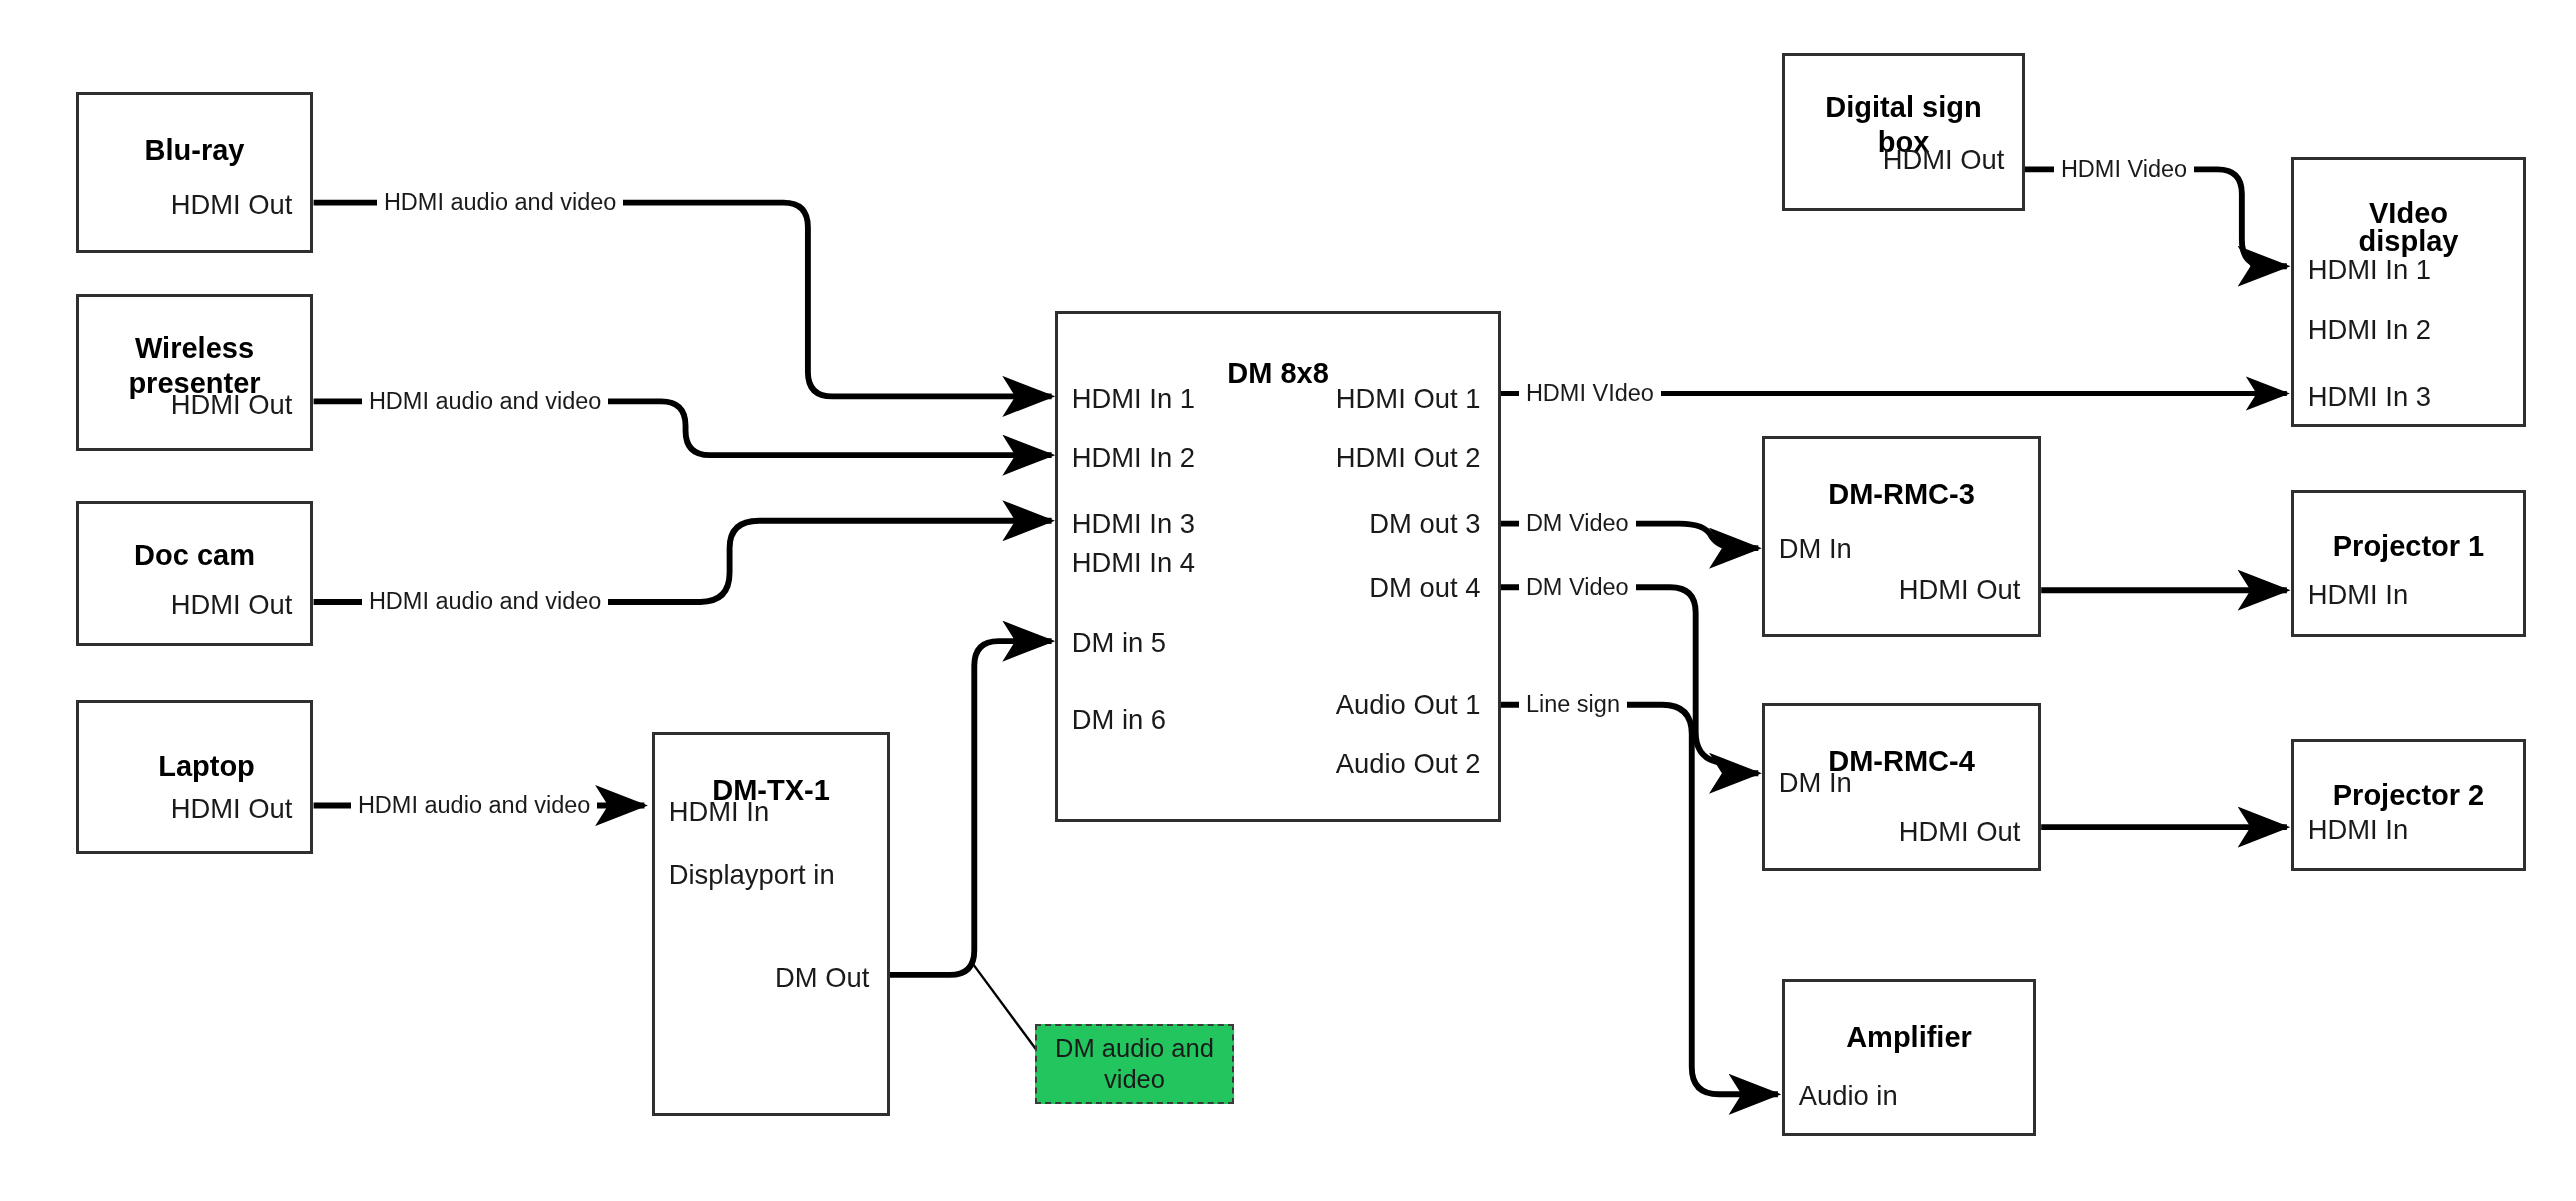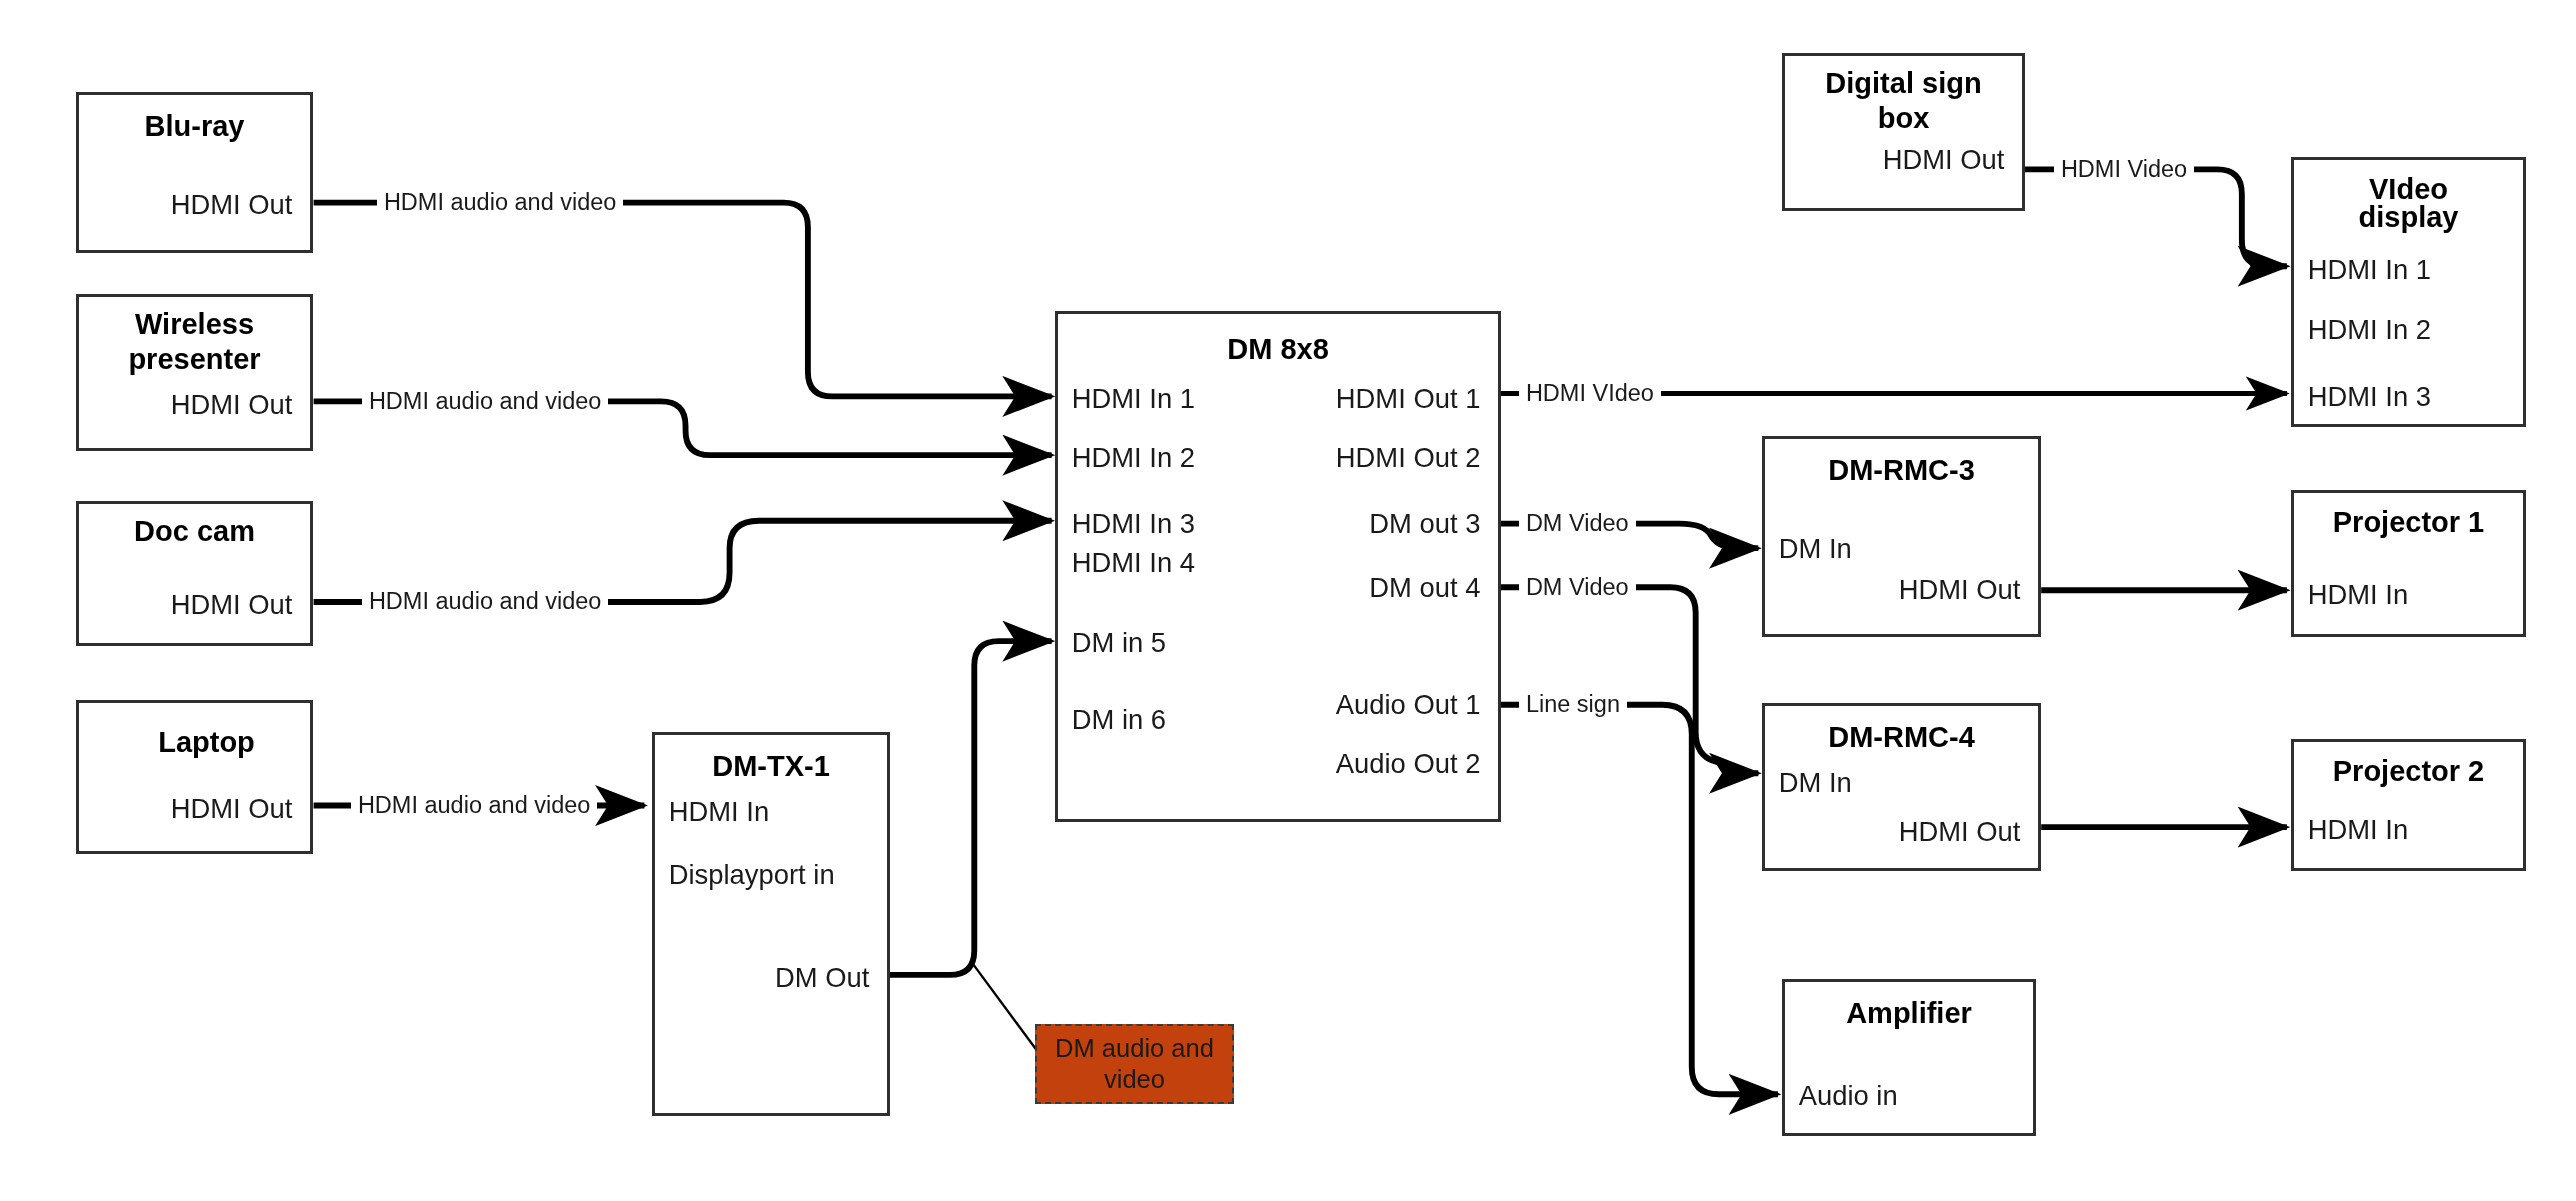--- a/index.html
+++ b/index.html
@@ -30,20 +30,21 @@
   }
   .node .title {
     position: absolute;
     left: 0;
     right: 0;
     text-align: center;
     font-weight: bold;
     font-size: 29px;
     color: #000000;
     line-height: 35px;
+    margin-top: 24px;
   }
   .port {
     position: absolute;
     font-size: 27.4px;
     color: #1a1a1a;
     line-height: 31px;
     white-space: nowrap;
   }
   .port.left  { left: 13.7px; text-align: left; }
   .port.right { right: 17.6px; text-align: right; }
@@ -53,21 +54,21 @@
     color: #1a1a1a;
     line-height: 27.4px;
     background: #ffffff;
     padding: 0 6.9px;
     white-space: nowrap;
   }
   .callout {
     position: absolute;
     box-sizing: border-box;
     border: 2.9px dashed #3a3a3a;
-    background: #c2410c;
+    background: #22c55e;
     font-size: 25.5px;
     color: #1a1a1a;
     line-height: 31px;
     text-align: center;
     display: flex;
     align-items: center;
     justify-content: center;
   }
 </style>
 </head>

